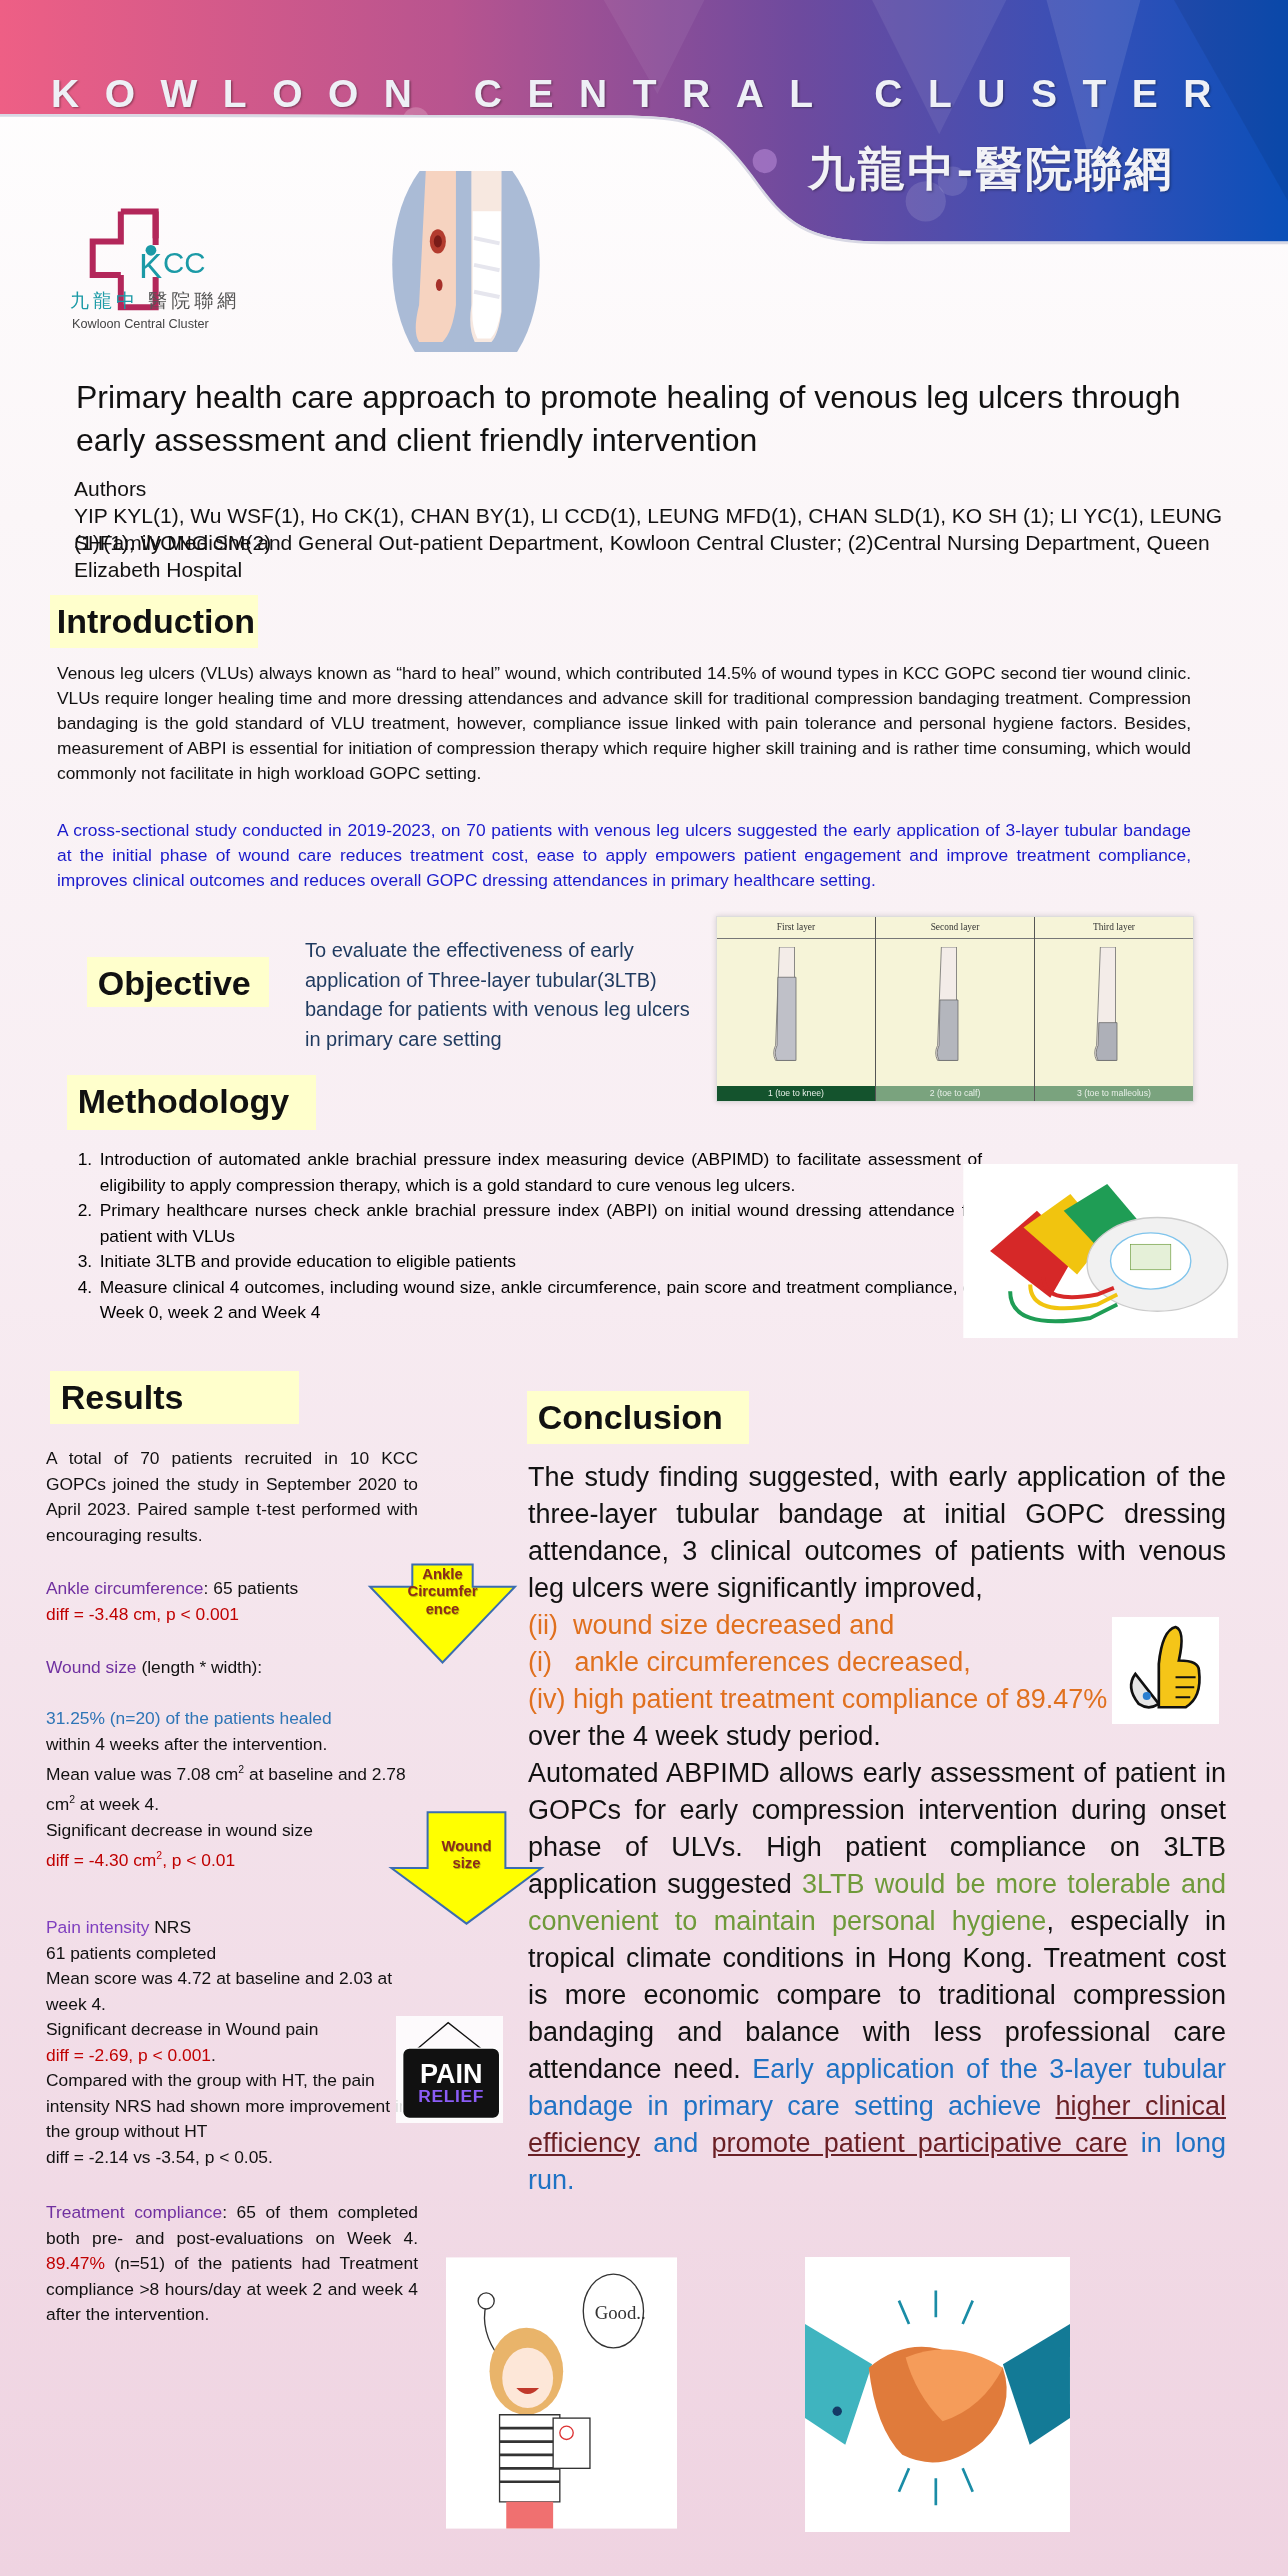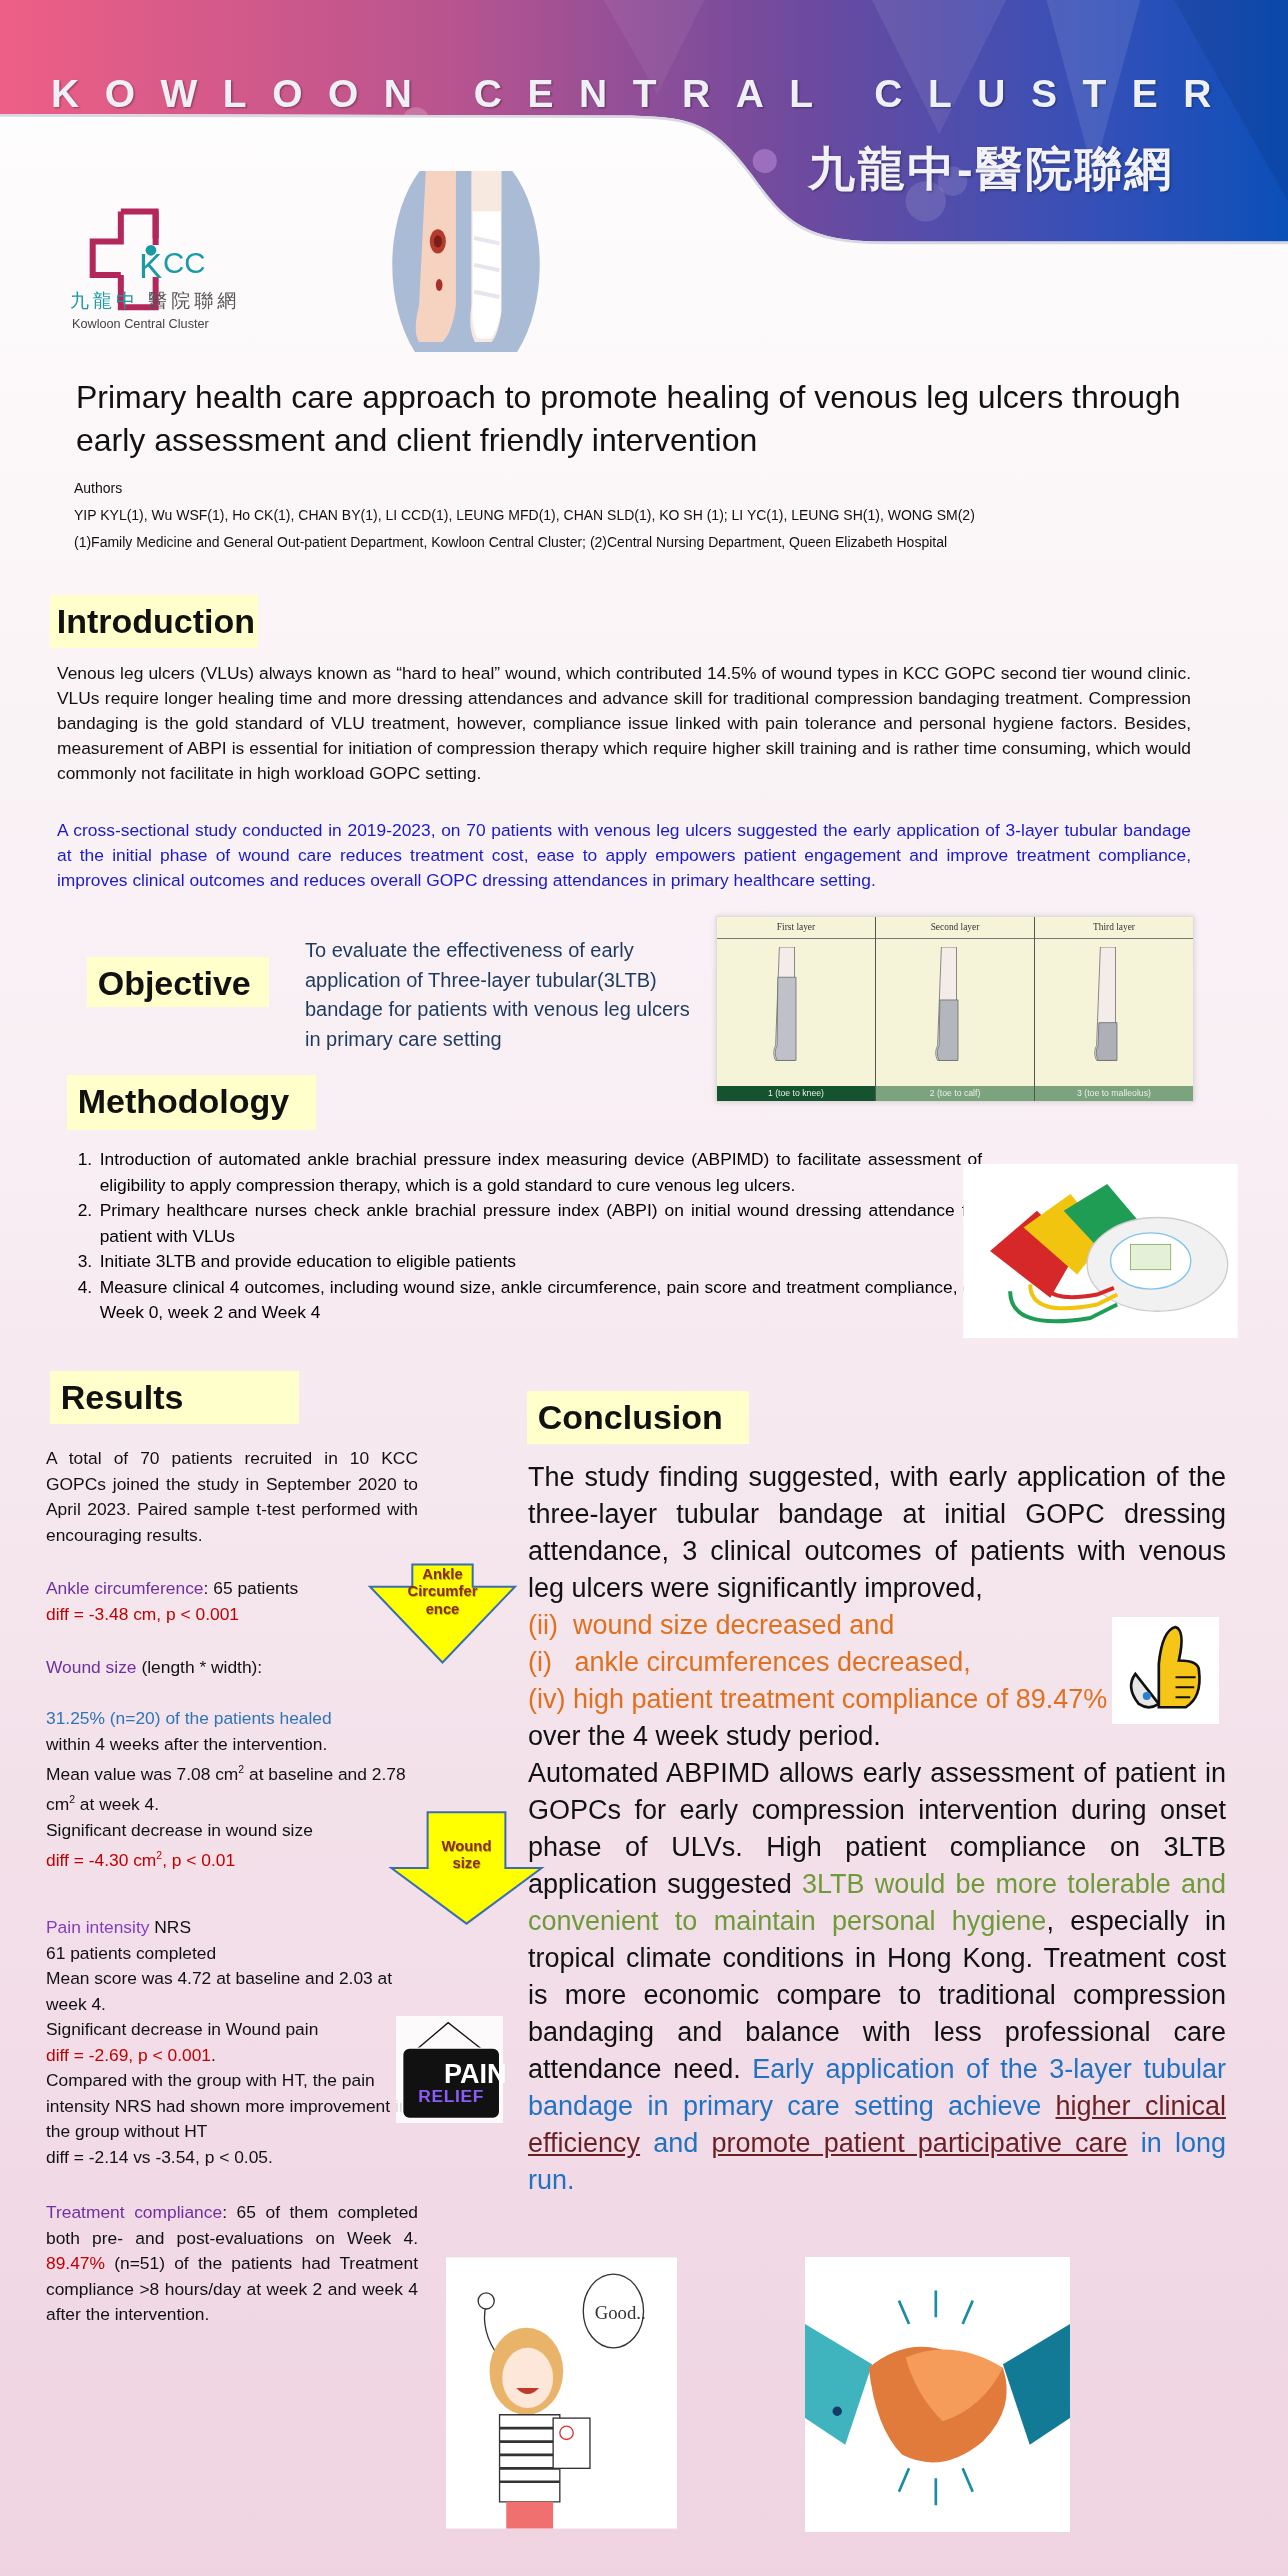--- a/index.html
+++ b/index.html
@@ -16,21 +16,21 @@
     letter-spacing:2.7px; text-shadow:1.3px 1.3px 2.7px rgba(0,0,0,0.35); }
   
   #logo { left:84px; top:171px; width:154px; height:168px; }
   #logo-cn { left:70px; top:288px; font-size:19px; letter-spacing:4px; }
   #logo-cn .teal { color:#1b9aa6; } #logo-cn .gray { color:#555; }
   #logo-en { left:72px; top:317px; font-size:12.7px; color:#444; }
   
   #leg-img { left:352px; top:171px; width:228px; height:181px; }
   
   #title { left:76px; top:376px; width:1140px; font-size:32px; line-height:43px; color:#111; }
-  .meta { left:74px; width:1174px; font-size:14px; line-height:27px; color:#111; }
+  .meta { left:74px; width:1174px; font-size:21px; line-height:27px; color:#111; }
   #authors-label { top:475px; }
   #authors { top:502px; }
   #affil { top:529px; }
   
   .sec-head { background:#ffffcc; color:#111; font-weight:bold; font-size:34px; padding:6.7px 10.7px; }
   .body-txt { font-size:17.4px; line-height:25px; color:#111; text-align:justify; }
   #intro-head { left:50px; top:595px; width:195px; height:40px; padding:6.7px 6.7px; }
   #intro-p1 { left:57px; top:661px; width:1134px; }
   #intro-p2 { left:57px; top:818px; width:1134px; color:#1a1acc; }
   #obj-head { left:87px; top:957px; width:161px; height:37px; }
@@ -215,21 +215,21 @@
   </svg>
   <div class="arrow-label" style="left:47px;top:27px;width:67px;">Wound size</div>
 </div>
 
 <div id="pain-sign" class="abs">
   <svg viewBox="0 0 160 160" style="width:107px;height:107px;position:absolute;left:0;top:0;">
     <rect x="0" y="0" width="160" height="160" fill="#fff" opacity="0.85"></rect>
     <path d="M25 55 L78 10 L135 55" fill="none" stroke="#111" stroke-width="2"></path>
     <rect x="10" y="48" width="145" height="105" rx="10" fill="#111" stroke="#fff" stroke-width="2"></rect>
   </svg>
-  <div style="position:absolute;left:6.7px;top:44px;width:97px;text-align:center;color:#fff;font-size:27px;font-weight:bold;line-height:28px;margin-left:24px;">PAIN</div>
+  <div style="position:absolute;left:6.7px;top:44px;width:97px;text-align:center;color:#fff;font-size:27px;font-weight:bold;line-height:28px;">PAIN</div>
   <div style="position:absolute;left:6.7px;top:70px;width:97px;text-align:center;color:#8b5cf6;font-size:17.4px;font-weight:bold;letter-spacing:0.7px;">RELIEF</div>
 </div>
 
 <div id="con-head" class="abs sec-head">Conclusion</div>
 <div id="con-text" class="abs narrow">
   <div style="text-align:justify;">The study finding suggested, with early application of the three-layer tubular bandage at initial GOPC dressing attendance, 3 clinical outcomes of patients with venous leg ulcers were significantly improved,</div>
   <div class="orange" style="white-space:pre;">(ii)  wound size decreased and</div>
   <div class="orange" style="white-space:pre;">(i)   ankle circumferences decreased,</div>
   <div class="orange" style="white-space:pre;">(iv) high patient treatment compliance of 89.47%</div>
   <div>over the 4 week study period.</div>

